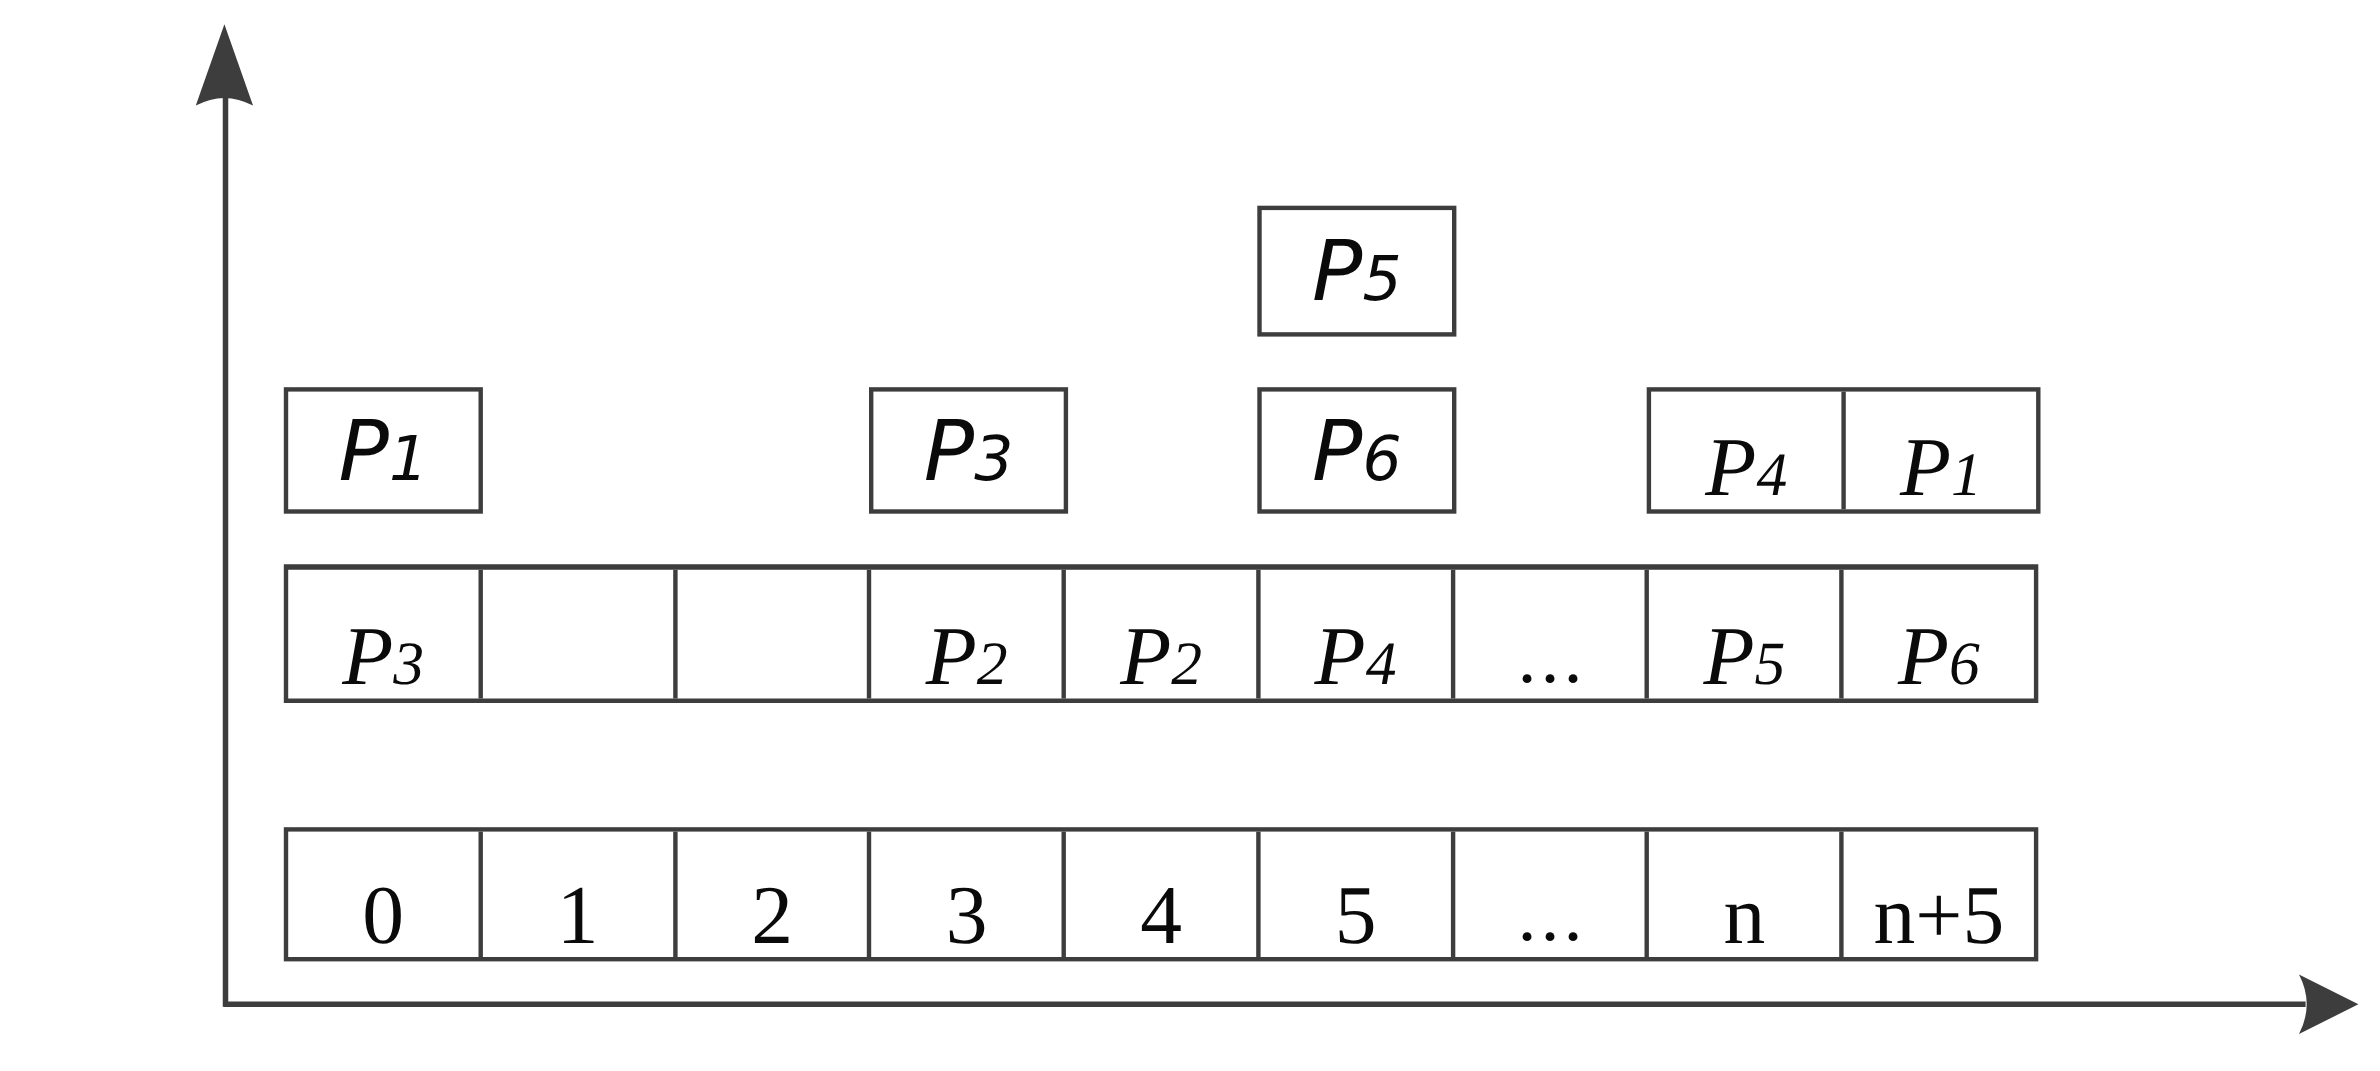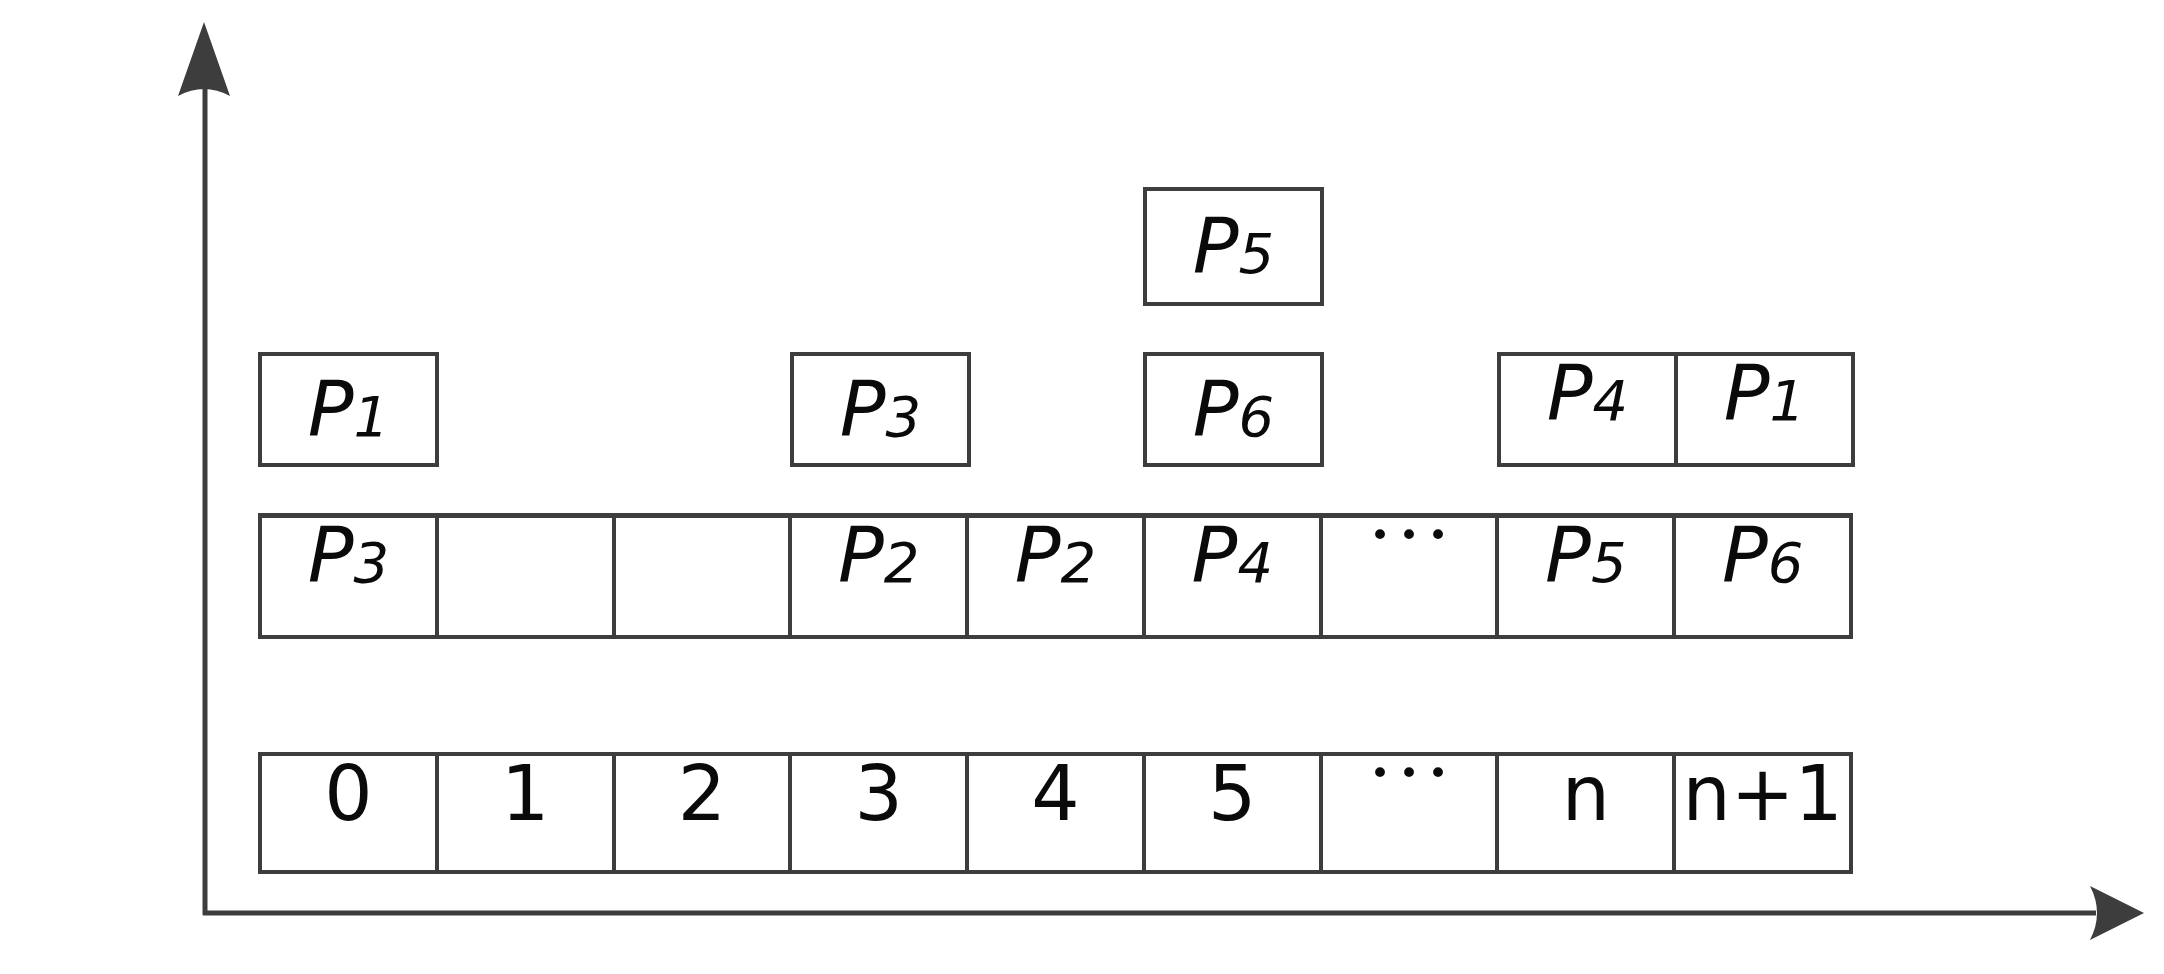--- a/index.html
+++ b/index.html
@@ -32,23 +32,24 @@
     display: flex;
     background: var(--bg);
     border: 4px solid var(--line);
   }
   .row-queue { top: 513px; height: 126px; border-top-width: 5px; }
   .row-slot  { top: 752px; height: 122px; }
   .cell {
     flex: 1 1 0;
     border-left: 4px solid var(--line);
     display: flex;
-    align-items: flex-start;
+    align-items: flex-end;
     justify-content: center;
     overflow: hidden;
+    font-family: Liberation Serif, serif;
   }
   .cell.first { border-left: none; }
   
   .pbox {
     position: absolute;
     width: 181px;
     height: 115px;
     background: var(--bg);
     border: 4px solid var(--line);
     display: flex;
@@ -183,17 +184,17 @@
     <div class="cell">
         <span class="num">5</span>
       </div>
     <div class="cell">
         <span class="dots">•••</span>
       </div>
     <div class="cell">
         <span class="num">n</span>
       </div>
     <div class="cell">
-        <span class="num">n+1</span>
+        <span class="num">n+5</span>
       </div>
   </div>
 
 </div>
 
 </body></html>

